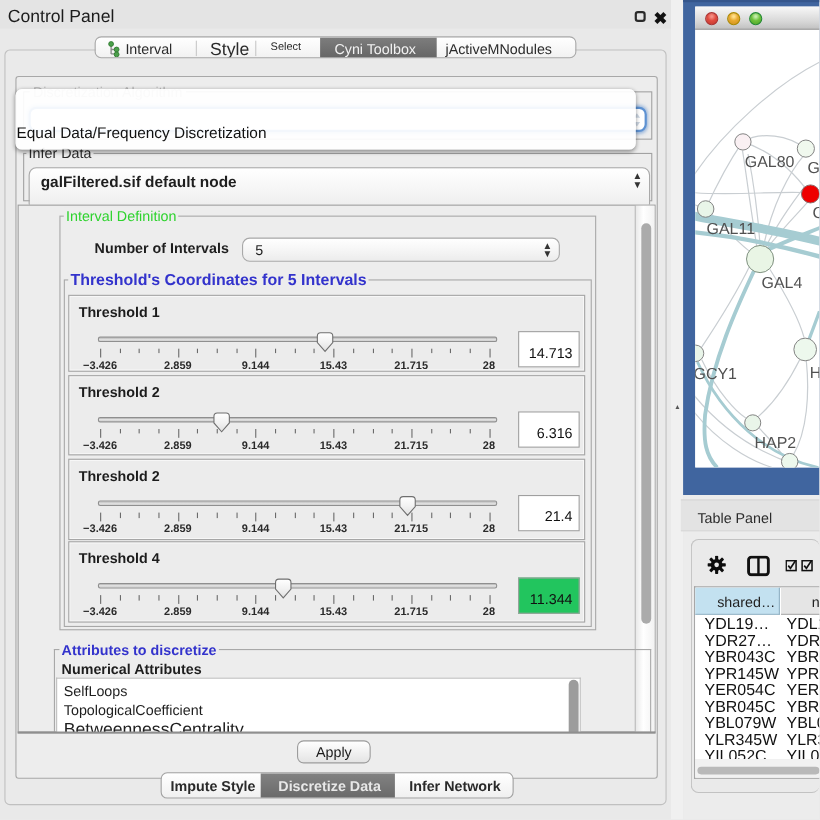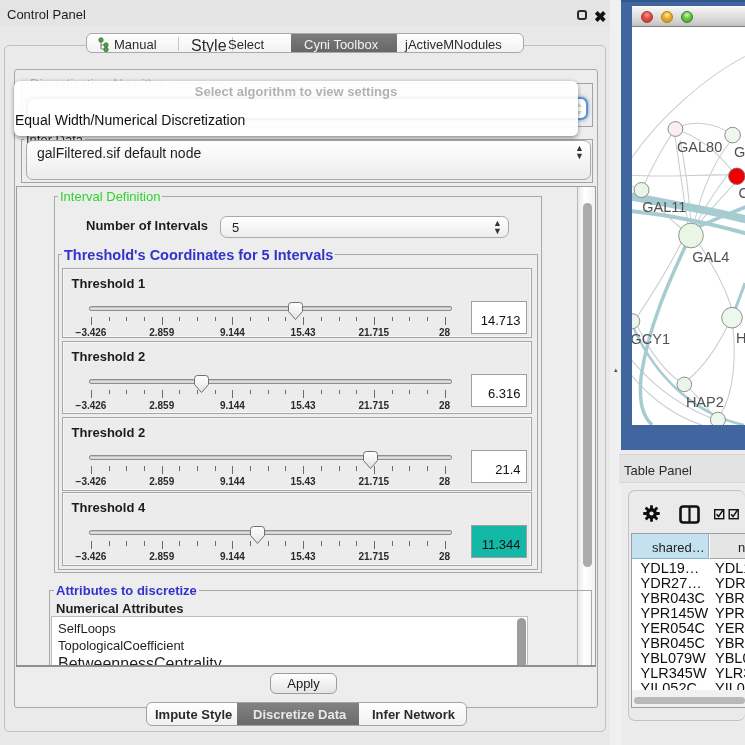--- a/index.html
+++ b/index.html
@@ -5,36 +5,36 @@
 * { margin:0; padding:0; box-sizing:border-box; }
 html,body { width:745px; height:745px; overflow:hidden; }
 body { font-family:"Liberation Sans", sans-serif; background:#e7e7e7; position:relative; -webkit-font-smoothing:antialiased; }
 .abs { position:absolute; }
 </style>
 </head>
 <body>
 
 <div class="abs" style="left:0;top:0;width:610px;height:745px;background:#e9e9e9;"></div>
 <div class="abs" style="left:0;top:0;width:610px;height:26px;background:#e4e4e4;"></div>
-<div class="abs" style="left:7px;top:7px;font-size:13px;color:#1c1c1c;">Control Panel</div>
+<div class="abs" style="left:7px;top:7px;font-size:16px;color:#1c1c1c;">Control Panel</div>
 
 <div class="abs" style="left:577px;top:10px;width:10px;height:10px;border:2px solid #2a2a2a;border-radius:3px;"></div>
 <div class="abs" style="left:594px;top:8px;font-size:15px;font-weight:bold;color:#111;">✖</div>
 
 <div class="abs" style="left:4px;top:45px;width:602px;height:687px;background:#eaeaea;border:1px solid #c0c0c0;border-radius:5px;"></div>
 
 <div class="abs" style="left:14px;top:69px;width:584px;height:639px;background:#ededed;border:1px solid #a8a8a8;border-radius:3px;"></div>
 
 <div class="abs" style="left:86px;top:33px;width:438px;height:20px;background:linear-gradient(#ffffff,#f2f2f2);border:1px solid #a9a9a9;border-radius:6px;overflow:hidden;">
   <div class="abs" style="left:204px;top:0;width:106px;height:20px;background:linear-gradient(#7d7d7d,#646464);"></div>
   <div class="abs" style="left:91px;top:3px;width:1px;height:14px;background:#c8c8c8;"></div>
   <div class="abs" style="left:145px;top:3px;width:1px;height:14px;background:#c8c8c8;"></div>
-  <div class="abs" style="left:27px;top:3px;font-size:13px;color:#2b2b2b;">Manual</div>
+  <div class="abs" style="left:27px;top:3px;font-size:13px;color:#2b2b2b;">Interval</div>
   <div class="abs" style="left:104px;top:3px;font-size:16px;color:#2b2b2b;">Style</div>
-  <div class="abs" style="left:141px;top:3px;font-size:13px;color:#2b2b2b;">Select</div>
+  <div class="abs" style="left:159px;top:3px;font-size:10px;color:#2b2b2b;">Select</div>
   <div class="abs" style="left:217px;top:3px;font-size:13px;color:#f2f2f2;">Cyni Toolbox</div>
   <div class="abs" style="left:318px;top:3px;font-size:13px;color:#2b2b2b;">jActiveMNodules</div>
 
   <svg class="abs" style="left:10px;top:3px;" width="14" height="15" viewBox="0 0 14 15">
     <path d="M4 3 V12 M4 8 H8 M4 12 H8" stroke="#8a8a8a" stroke-width="1.2" fill="none"></path>
     <circle cx="4" cy="3" r="2.2" fill="#4ba04b" stroke="#2f7a2f" stroke-width="0.8"></circle>
     <circle cx="9" cy="8" r="2.2" fill="#4ba04b" stroke="#2f7a2f" stroke-width="0.8"></circle>
     <circle cx="9" cy="12.5" r="2.2" fill="#4ba04b" stroke="#2f7a2f" stroke-width="0.8"></circle>
   </svg>
 </div>
@@ -42,21 +42,21 @@
 <div class="abs" style="left:21px;top:83px;width:572px;height:44px;border:1px solid #a2a2a2;"></div>
 <div class="abs" style="left:27px;top:76px;font-size:13px;color:#b4b4b4;background:#ededed;padding:0 3px;">Discretization Algorithm</div>
 
 <div class="abs" style="left:26px;top:97px;width:562px;height:23px;border-radius:7px;background:#fff;border:2.5px solid #5e92d2;box-shadow:0 0 3px 1px rgba(90,140,205,0.55);">
   <div class="abs" style="right:4px;top:3.5px;width:0;height:0;border-left:3.5px solid transparent;border-right:3.5px solid transparent;border-bottom:4.5px solid #ccd6e2;"></div>
   <div class="abs" style="right:4px;bottom:3.5px;width:0;height:0;border-left:3.5px solid transparent;border-right:3.5px solid transparent;border-top:4.5px solid #ccd6e2;"></div>
 </div>
 
 <div class="abs" style="left:21px;top:139px;width:572px;height:44px;border:1px solid #a2a2a2;"></div>
 <div class="abs" style="left:24px;top:132px;font-size:13px;color:#2a2a2a;background:#ededed;padding:0 2px;">Infer Data</div>
-<div class="abs" style="left:26px;top:140px;width:565px;height:40px;border-radius:7px;background:linear-gradient(#ffffff,#f4f4f4 60%,#ececec);border:1px solid #a9a9a9;">
+<div class="abs" style="left:26px;top:152px;width:565px;height:40px;border-radius:7px;background:linear-gradient(#ffffff,#f4f4f4 60%,#ececec);border:1px solid #a9a9a9;font-weight:bold;">
   <div class="abs" style="left:10px;top:4px;font-size:14px;color:#1e1e1e;">galFiltered.sif default node</div>
   <div class="abs" style="right:6px;top:3px;font-size:9px;color:#333;line-height:8px;">▲<br>▼</div>
 </div>
 
 <div class="abs" style="left:16px;top:186px;width:580px;height:480px;background:#ededed;border:1px solid #9e9e9e;"></div>
 
 <div class="abs" style="left:577px;top:187px;width:18px;height:478px;background:linear-gradient(90deg,#e9e9e9,#ffffff 40%,#f2f2f2);border-left:1px solid #b9b9b9;"></div>
 <div class="abs" style="left:583px;top:203px;width:9px;height:364px;background:#ababab;border-radius:5px;"></div>
 
 <div class="abs" style="left:54px;top:196px;width:488px;height:377px;border:1px solid #a8a8a8;"></div>
@@ -237,21 +237,21 @@
     <svg class="abs" style="left:186.6px;top:32px;" width="17" height="20" viewBox="0 0 17 20">
       <path d="M1.5 4.5 Q1.5 1.5 4.5 1.5 H12.5 Q15.5 1.5 15.5 4.5 V10.5 L8.5 18.5 L1.5 10.5 Z" fill="url(#tg4)" stroke="#6f6f6f" stroke-width="1"></path>
       <defs>
           <linearGradient id="tg4" x1="0" y1="0" x2="0" y2="1">
         <stop offset="0" stop-color="#ffffff"></stop>
             <stop offset="0.5" stop-color="#f2f2f2"></stop>
             <stop offset="1" stop-color="#e0e0e0"></stop>
       </linearGradient>
         </defs>
     </svg>
-    <div class="abs" style="left:408px;top:32px;width:56px;height:33px;background:#14b8a6;border:1px solid #9f9f9f;">
+    <div class="abs" style="left:408px;top:32px;width:56px;height:33px;background:#22c55e;border:1px solid #9f9f9f;">
       <div class="abs" style="right:5px;top:11px;font-size:13px;color:#111;">11.344</div>
     </div>
   </div>
   </div>
 
 <div class="abs" style="left:49px;top:590px;width:543px;height:76px;border:1px solid #a8a8a8;border-bottom:none;"></div>
 <div class="abs" style="left:54px;top:583px;font-size:13px;font-weight:bold;color:#3333cc;background:#ededed;padding:0 2px;">Attributes to discretize</div>
 <div class="abs" style="left:56px;top:601px;font-size:13px;font-weight:bold;color:#1e1e1e;">Numerical Attributes</div>
 <div class="abs" style="left:51px;top:616px;width:477px;height:50px;background:#ffffff;border:1px solid #bdbdbd;border-bottom:none;overflow:hidden;">
   <div class="abs" style="left:6px;top:4px;font-size:13px;color:#1e1e1e;">SelfLoops</div>
@@ -333,21 +333,21 @@
     <text x="10.3" y="185.4">GAL11</text>
     <text x="60.3" y="234.9">GAL4</text>
     <text x="-1.5" y="317.4">GCY1</text>
     <text x="104.1" y="316.3">H</text>
     <text x="53.9" y="380.2">HAP2</text>
   </g>
 </svg>
 
 <div class="abs" style="left:621px;top:450px;width:124px;height:295px;background:#ececec;"></div>
 <div class="abs" style="left:619px;top:454px;width:126px;height:29px;background:#e3e3e3;border-top:1px solid #d6d6d6;border-bottom:1px solid #d8d8d8;">
-  <div class="abs" style="left:5px;top:8px;font-size:13px;color:#2b2b2b;">Table Panel</div>
+  <div class="abs" style="left:15px;top:8px;font-size:13px;color:#2b2b2b;">Table Panel</div>
 </div>
 <div class="abs" style="left:628px;top:490px;width:117px;height:231px;background:#eaeaea;border:1px solid #c2c2c2;border-radius:7px;border-right:none;"></div>
 
 <svg class="abs" style="left:643px;top:505px;" width="17" height="17" viewBox="0 0 17 17">
   <g fill="#0d0d0d">
     <circle cx="8.5" cy="8.5" r="5.4"></circle>
     <g>
       <rect x="7.1" y="0.2" width="2.8" height="4" rx="0.6"></rect>
       <rect x="7.1" y="12.8" width="2.8" height="4" rx="0.6"></rect>
       <rect x="0.2" y="7.1" width="4" height="2.8" rx="0.6"></rect>
@@ -395,15 +395,14 @@
   <div style="position:absolute;left:8.5px;top:106.4px;">YLR345W</div>
     <div style="position:absolute;left:83px;top:106.4px;">YLR3</div>
   <div style="position:absolute;left:8.5px;top:121.4px;">YIL052C</div>
     <div style="position:absolute;left:83px;top:121.4px;">YIL0</div>
 </div>
 <div class="abs" style="left:632px;top:690px;width:113px;height:17px;background:#f1f1f1;"></div>
 <div class="abs" style="left:634px;top:697px;width:111px;height:7px;background:#b9b9b9;border-radius:4px;"></div>
 
 <div class="abs" style="left:14px;top:81px;width:564px;height:55px;background:rgba(255,255,255,0.93);border-radius:6px;box-shadow:0 1.5px 4px rgba(0,0,0,0.4);"></div>
 <div class="abs" style="left:14px;top:81px;width:564px;height:55px;">
-  <div class="abs" style="left:0;right:0;top:3px;text-align:center;font-size:13px;font-weight:bold;color:#b2b2b2;">Select algorithm to view settings</div>
-  <div class="abs" style="left:1px;top:30.5px;font-size:14px;color:#101010;">Equal Width/Numerical Discretization</div>
+  <div class="abs" style="left:1px;top:30.5px;font-size:14px;color:#101010;">Equal Data/Frequency Discretization</div>
 </div>
 
 </body></html>

